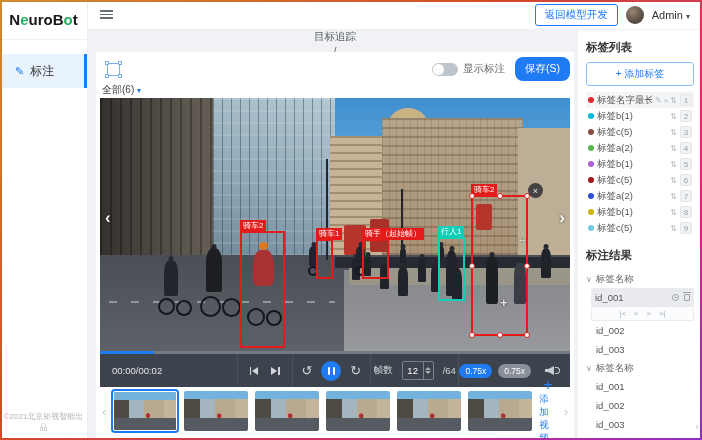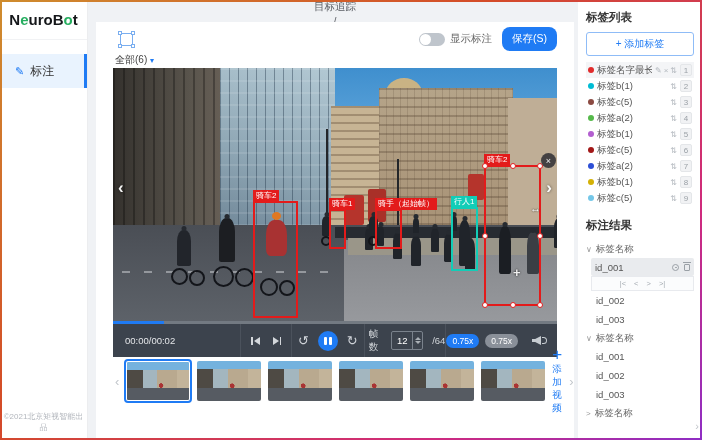--- a/index.html
+++ b/index.html
@@ -33,21 +33,21 @@
   .avatar { width:18px; height:18px; border-radius:50%; flex-shrink:0;
     background:radial-gradient(circle at 35% 30%, #9a8570, #5a4f43 60%, #30302e); }
   .admin { font-size:11px; color:#333; cursor:pointer; }
   .admin .caret { font-size:8px; color:#555; }
 
   .content-row { flex:1; display:flex; background:#f0f2f5; min-height:0; }
   .main-col { flex:1; display:flex; flex-direction:column; min-width:0; padding:0 4px 0 8px; }
   .breadcrumb { height:22px; display:flex; align-items:center; font-size:10.5px; color:#5a5e64; gap:1px;flex-direction:column; }
   .breadcrumb .cur { color:#1f7bf4; cursor:pointer; }
 
-  .card { flex:1; background:#fff; padding:5px 17px 2px; display:flex; flex-direction:column; min-height:0; }
+  .card { flex:1; background:#fff; padding:5px 4px 2px; display:flex; flex-direction:column; min-height:0; }
 
   .toolrow { height:24px; display:flex; align-items:center; }
   .marquee { position:relative; width:13px; height:13px; border:1px solid #7aaef0; margin-left:7px; cursor:pointer; }
   .marquee i { position:absolute; width:4px; height:4px; background:#fff; border:1px solid #7aaef0; }
   .marquee .c1{left:-3px;top:-3px} .marquee .c2{right:-3px;top:-3px}
   .marquee .c3{left:-3px;bottom:-3px} .marquee .c4{right:-3px;bottom:-3px}
   .toolrow-right { margin-left:auto; display:flex; align-items:center; gap:10px; }
   .toggle-wrap { display:flex; align-items:center; gap:5px; }
   .toggle { width:26px; height:13px; border-radius:7px; background:#bfc5cc; position:relative; cursor:pointer; }
   .toggle::after { content:""; position:absolute; left:1px; top:1px; width:11px; height:11px; border-radius:50%; background:#fff; }
@@ -168,20 +168,28 @@
         </div>
       <div class="nav-item">
         <span class="pen">✎</span>
         <span>标注</span>
       </div>
       <div class="copyright">©2021北京矩视智能出品</div>
     </div>
 
     <div class="main-wrap">
 
+      <div class="topbar">
+        <span class="hamburger"></span>
+        <div class="topbar-right">
+          <button class="back-btn">返回模型开发</button>
+          <span class="avatar"></span>
+          <span class="admin"><span>Admin</span> <span class="caret">▾</span></span>
+        </div>
+      </div>
 
       <div class="content-row">
 
         <div class="main-col">
           <div class="breadcrumb">
             <span>目标追踪</span>
               <span>/</span>
               <span class="cur">标注</span>
           </div>
 

